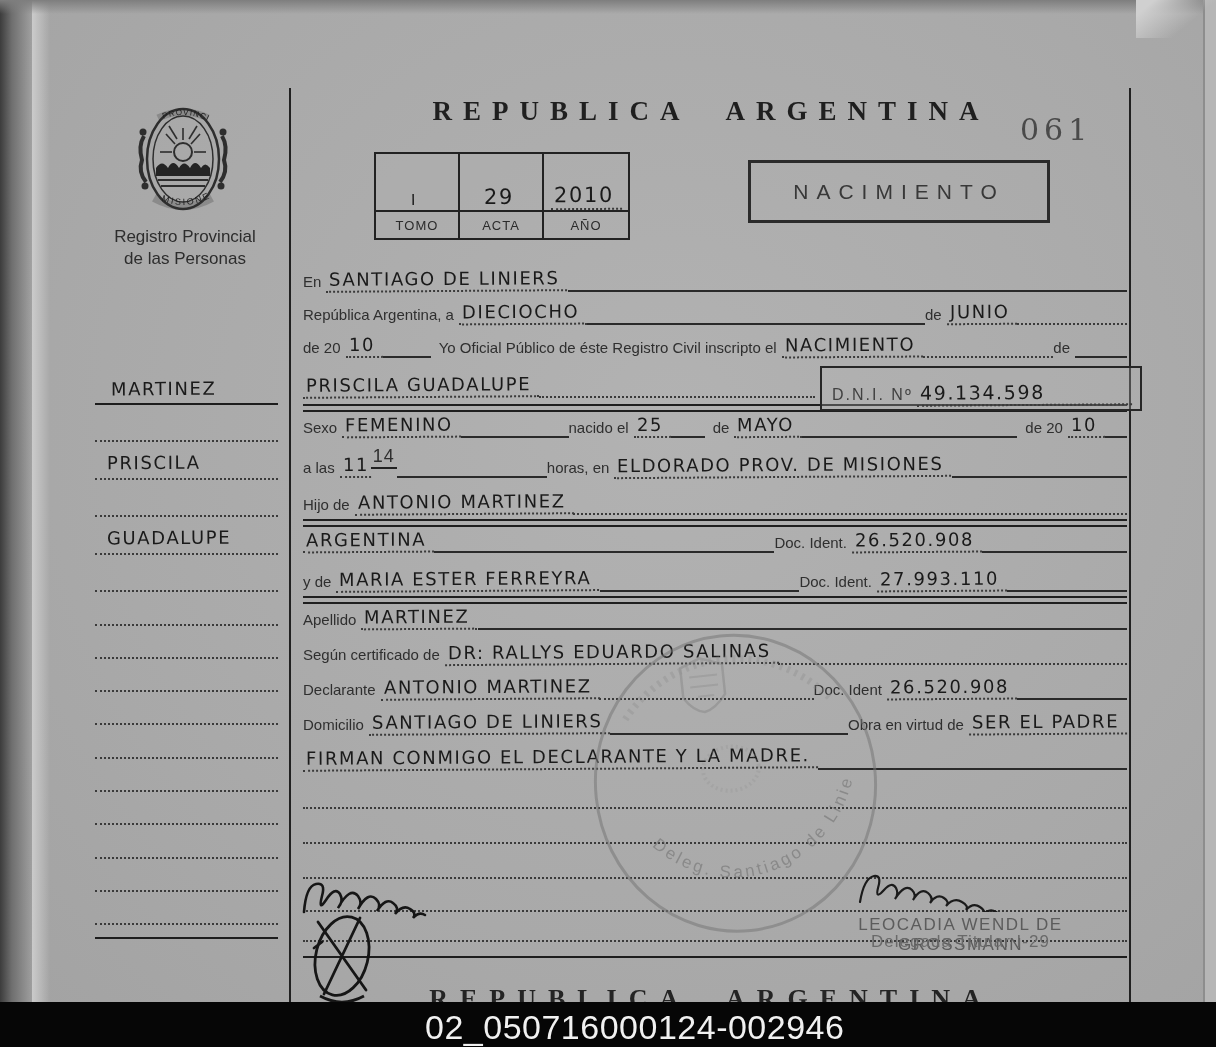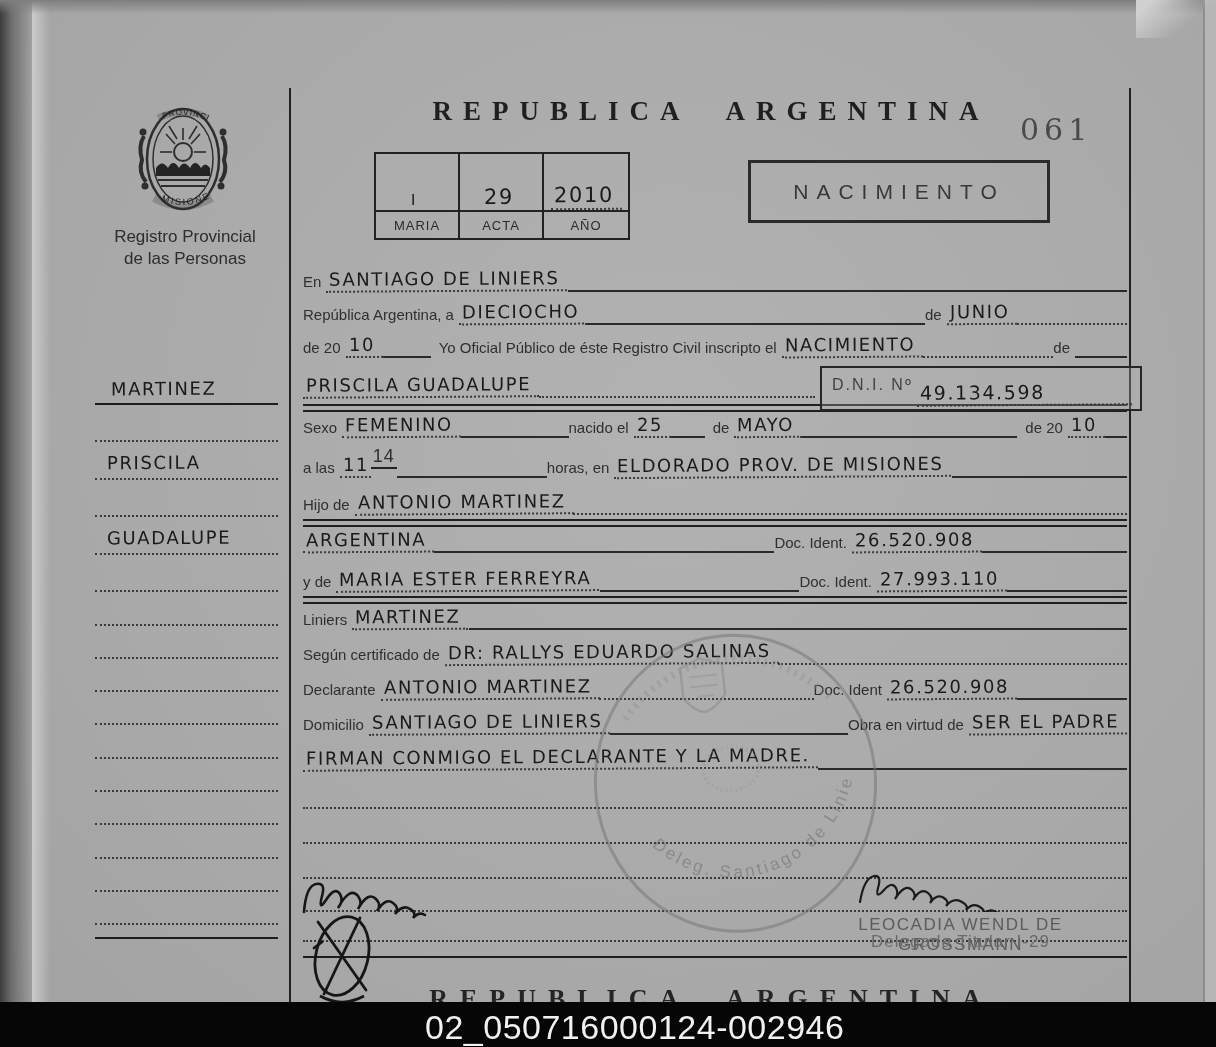--- a/index.html
+++ b/index.html
@@ -52,21 +52,21 @@
   .fs{border-bottom:2px solid #2a2a2a;height:6px;}
   .f1{flex:1;}.f2{flex:2;}
   .hw-sup{font-size:18px;letter-spacing:1px;position:relative;top:-9px;
       border-bottom:2px solid #222;padding:0 2px;}
   .dbl{position:absolute;left:303px;width:824px;height:4px;border-top:2px solid #1f1f1f;
       border-bottom:2px solid #1f1f1f;z-index:3;}
   .dotline{position:absolute;left:303px;width:824px;border-bottom:2.5px dotted #3a3a3a;z-index:3;}
   .solidline{position:absolute;left:303px;width:824px;border-bottom:2.5px solid #1d1d1d;z-index:3;}
   .dni-box{position:absolute;left:820px;top:366px;width:300px;height:38px;border:2.5px solid #262626;
       display:flex;align-items:flex-end;padding:0 8px 3px 10px;z-index:4;background:rgba(178,178,178,.3);}
-  .dni-lbl{font-size:16px;letter-spacing:2px;color:#414141;padding:0 4px 12px 0;}
+  .dni-lbl{font-size:16px;letter-spacing:2px;color:#414141;padding:0 4px 2px 0;}
   
   .stamped-name{position:absolute;left:793px;top:915px;width:335px;text-align:center;
       font-size:17px;letter-spacing:1.5px;color:#5c5c5c;filter:blur(.45px);z-index:4;}
   .stamped-title{position:absolute;left:793px;top:932px;width:335px;text-align:center;
       font-size:17px;letter-spacing:1px;color:#6a6a6a;filter:blur(.55px);z-index:4;}
   
   .next-title{position:absolute;left:291px;top:984px;width:840px;height:18px;overflow:hidden;
       text-align:center;font-family:"Liberation Serif",serif;font-size:26px;font-weight:600;
       letter-spacing:12px;word-spacing:20px;color:#242424;z-index:3;}
   .black-bar{position:absolute;left:0;top:1002px;width:1216px;height:45px;background:#060606;z-index:6;}
@@ -95,21 +95,21 @@
   <div class="rec-table">
     <div class="rec-cell-v">
         <span class="hw" style="font-size:15px">I</span>
       </div>
     <div class="rec-cell-v">
         <span class="hw" style="font-size:21px">29</span>
       </div>
     <div class="rec-cell-v rec-last">
         <span class="hw u" style="font-size:21px">2010</span>
       </div>
-    <div class="rec-cell-l">MARIA</div>
+    <div class="rec-cell-l">TOMO</div>
     <div class="rec-cell-l">ACTA</div>
     <div class="rec-cell-l rec-last">AÑO</div>
   </div>
 
   <div class="type-box">NACIMIENTO</div>
 
   <div class="seal-wrap">
     <svg width="110" height="126" viewBox="0 0 110 126">
       <ellipse cx="55" cy="63" rx="36" ry="50" fill="none" stroke="#2e2e2e" stroke-width="2.5"></ellipse>
       <ellipse cx="55" cy="63" rx="30" ry="43" fill="none" stroke="#2e2e2e" stroke-width="1.5"></ellipse>
@@ -252,21 +252,21 @@
     <span class="lbl">y de</span>
     <span class="hw u">MARIA ESTER FERREYRA</span>
     <span class="fs f1"></span>
     <span class="lbl">Doc. Ident.</span>
     <span class="hw u">27.993.110</span>
     <span class="fs" style="width:120px"></span>
   </div>
   <div class="dbl" style="top:596px"></div>
 
   <div class="row" style="left:303px;top:600px;width:824px">
-    <span class="lbl">Liniers</span>
+    <span class="lbl">Apellido</span>
     <span class="hw u">MARTINEZ</span>
     <span class="fs f1"></span>
   </div>
 
   <div class="row" style="left:303px;top:635px;width:824px">
     <span class="lbl">Según certificado de</span>
     <span class="hw u">DR: RALLYS EDUARDO SALINAS</span>
     <span class="fd f1"></span>
   </div>
 

